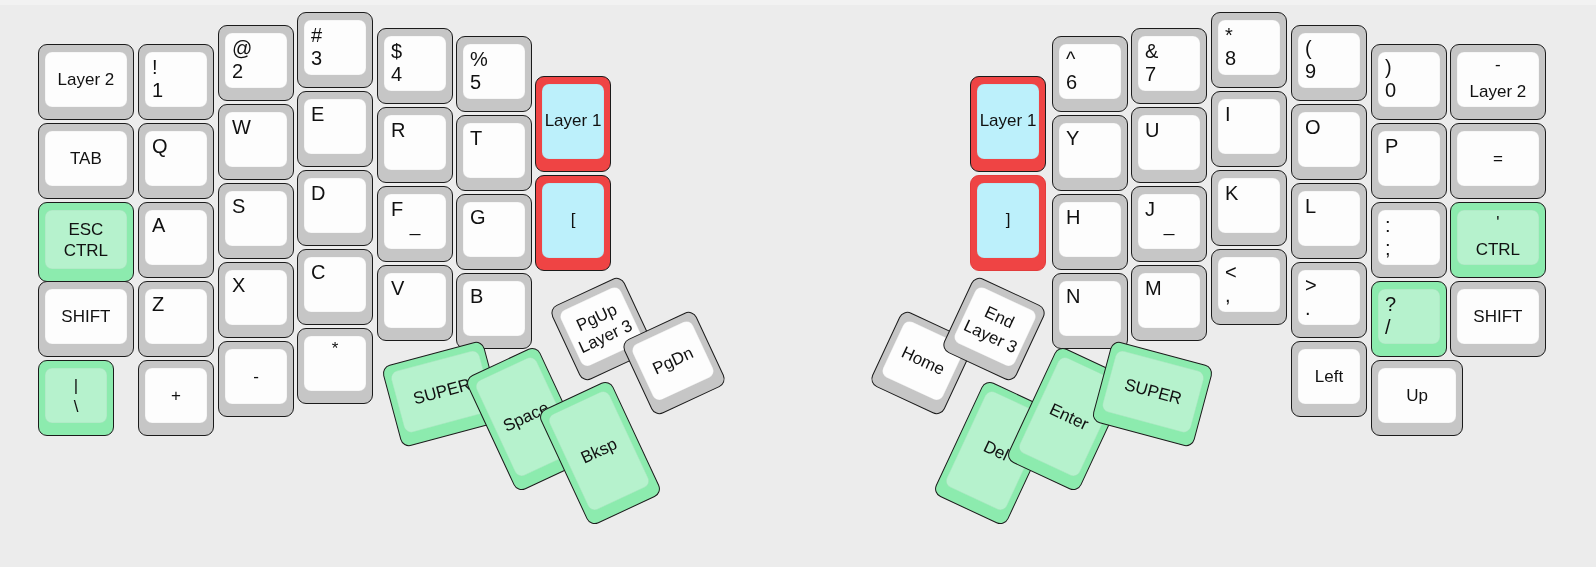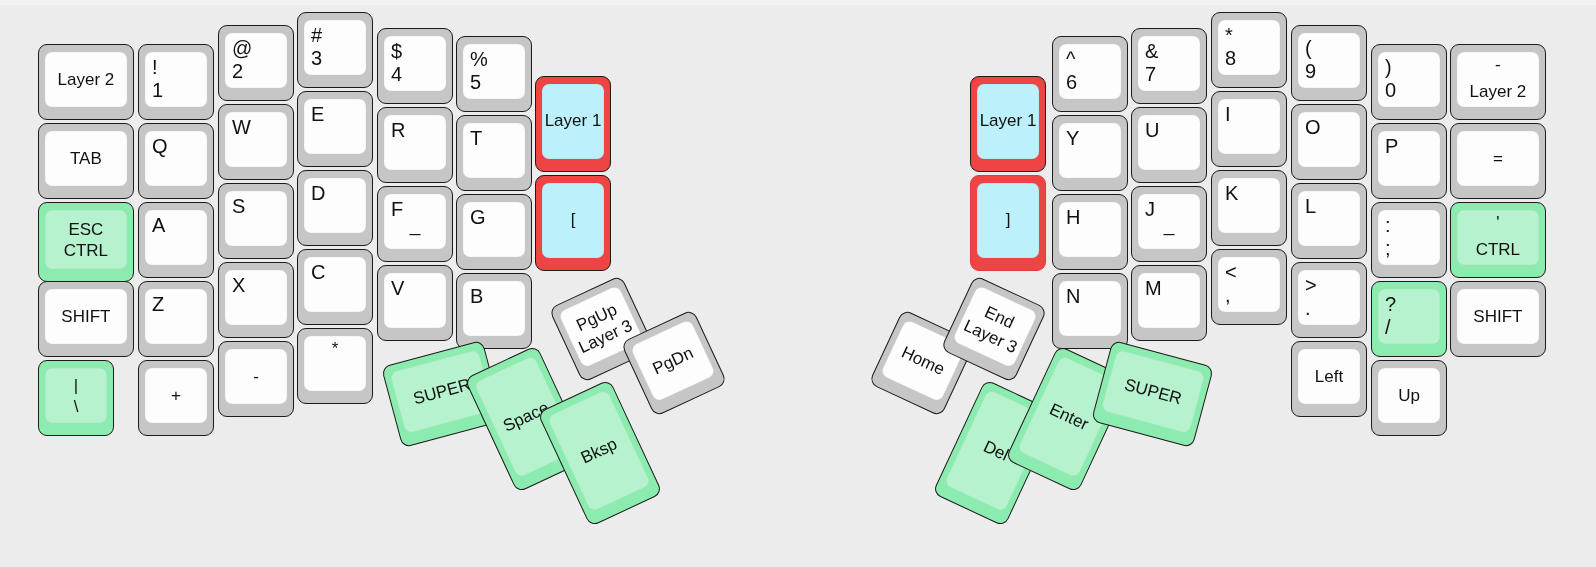--- a/index.html
+++ b/index.html
@@ -326,21 +326,21 @@
         <span class="lg tl">:</span>
         <span class="lg bl">;</span>
       </div>
     </div>
     <div class="key k-green" style="left: 1371px; top: 281px; width: 76px; height: 76px;">
       <div class="cap">
         <span class="lg tl">?</span>
         <span class="lg bl">/</span>
       </div>
     </div>
-    <div class="key k-white" style="left: 1371px; top: 360px; width: 76px; height: 76px;">
+    <div class="key k-white" style="left: 1371px; top: 360px; width: 92px; height: 76px;">
       <div class="cap">
         <span class="lg ctr">Up</span>
       </div>
     </div>
     <div class="key k-white" style="left: 1450px; top: 44px; width: 95.75px; height: 76px;">
       <div class="cap">
         <span class="lg tc">-</span>
         <span class="lg low">Layer 2</span>
       </div>
     </div>

